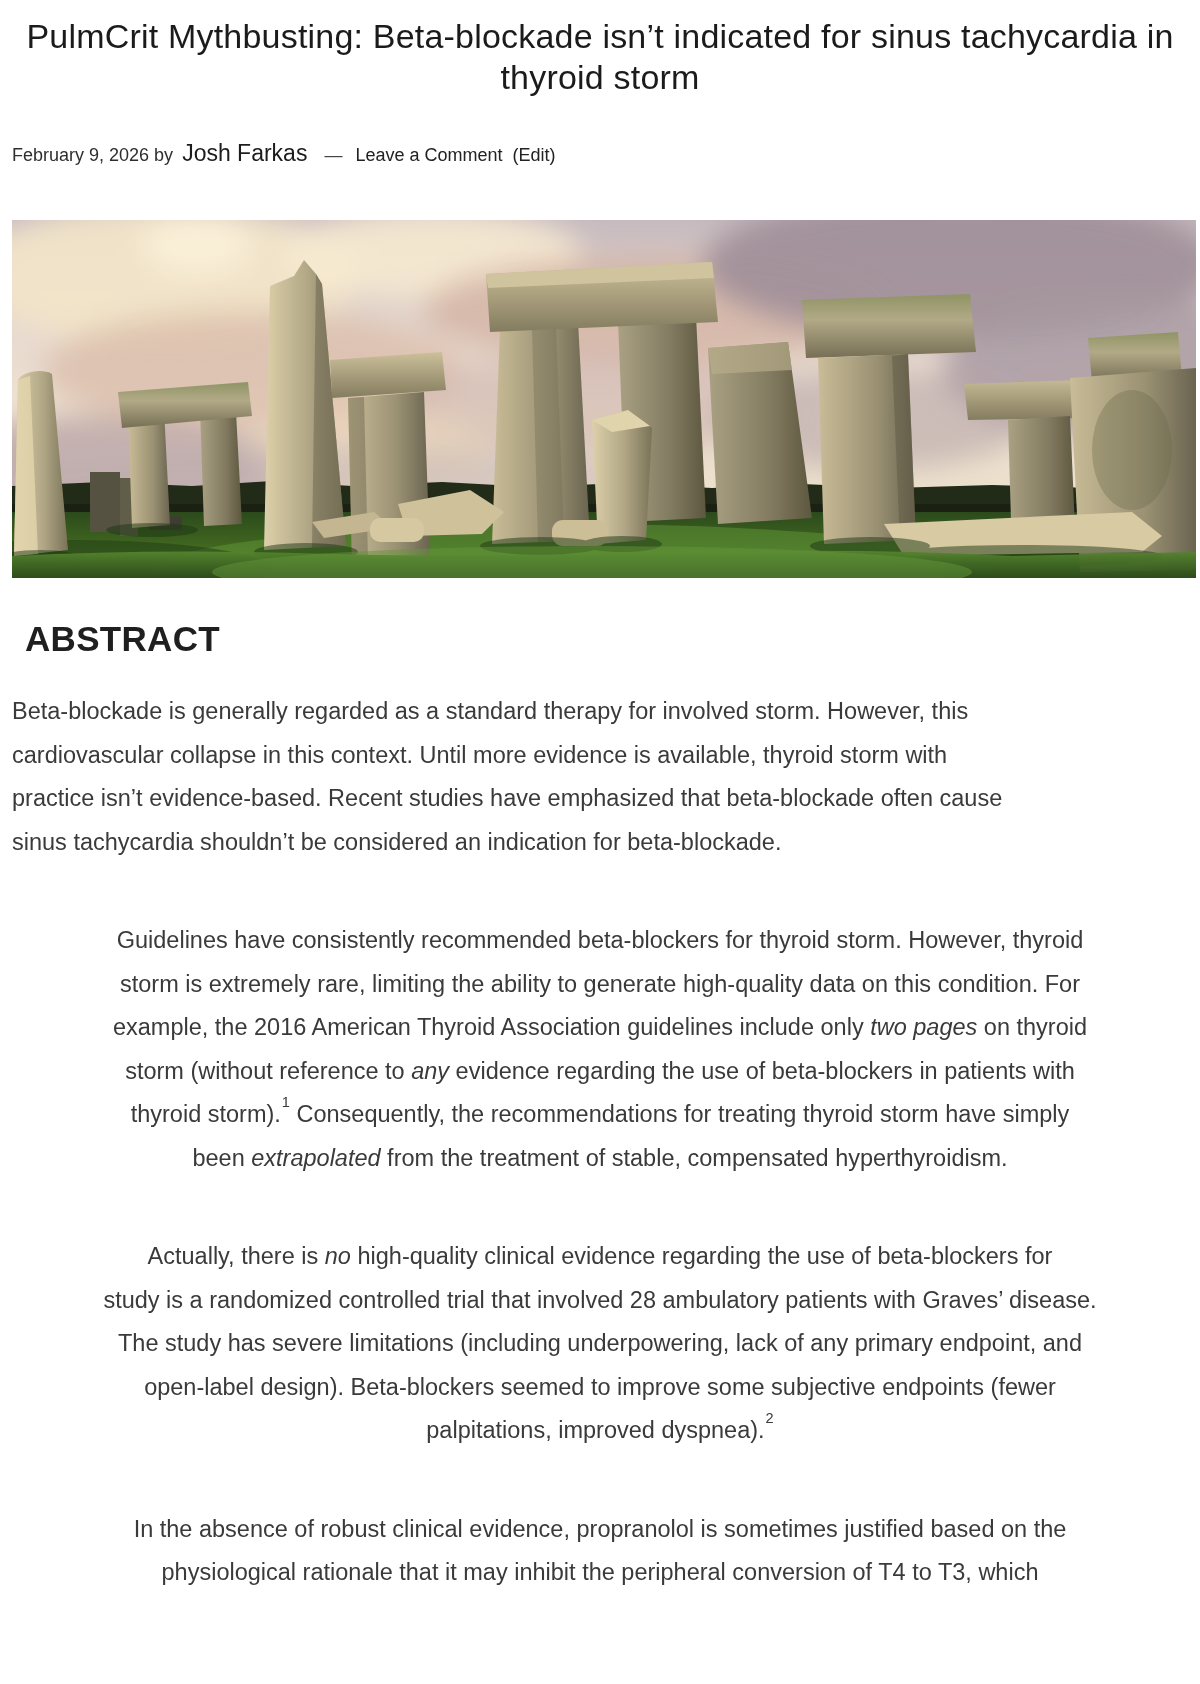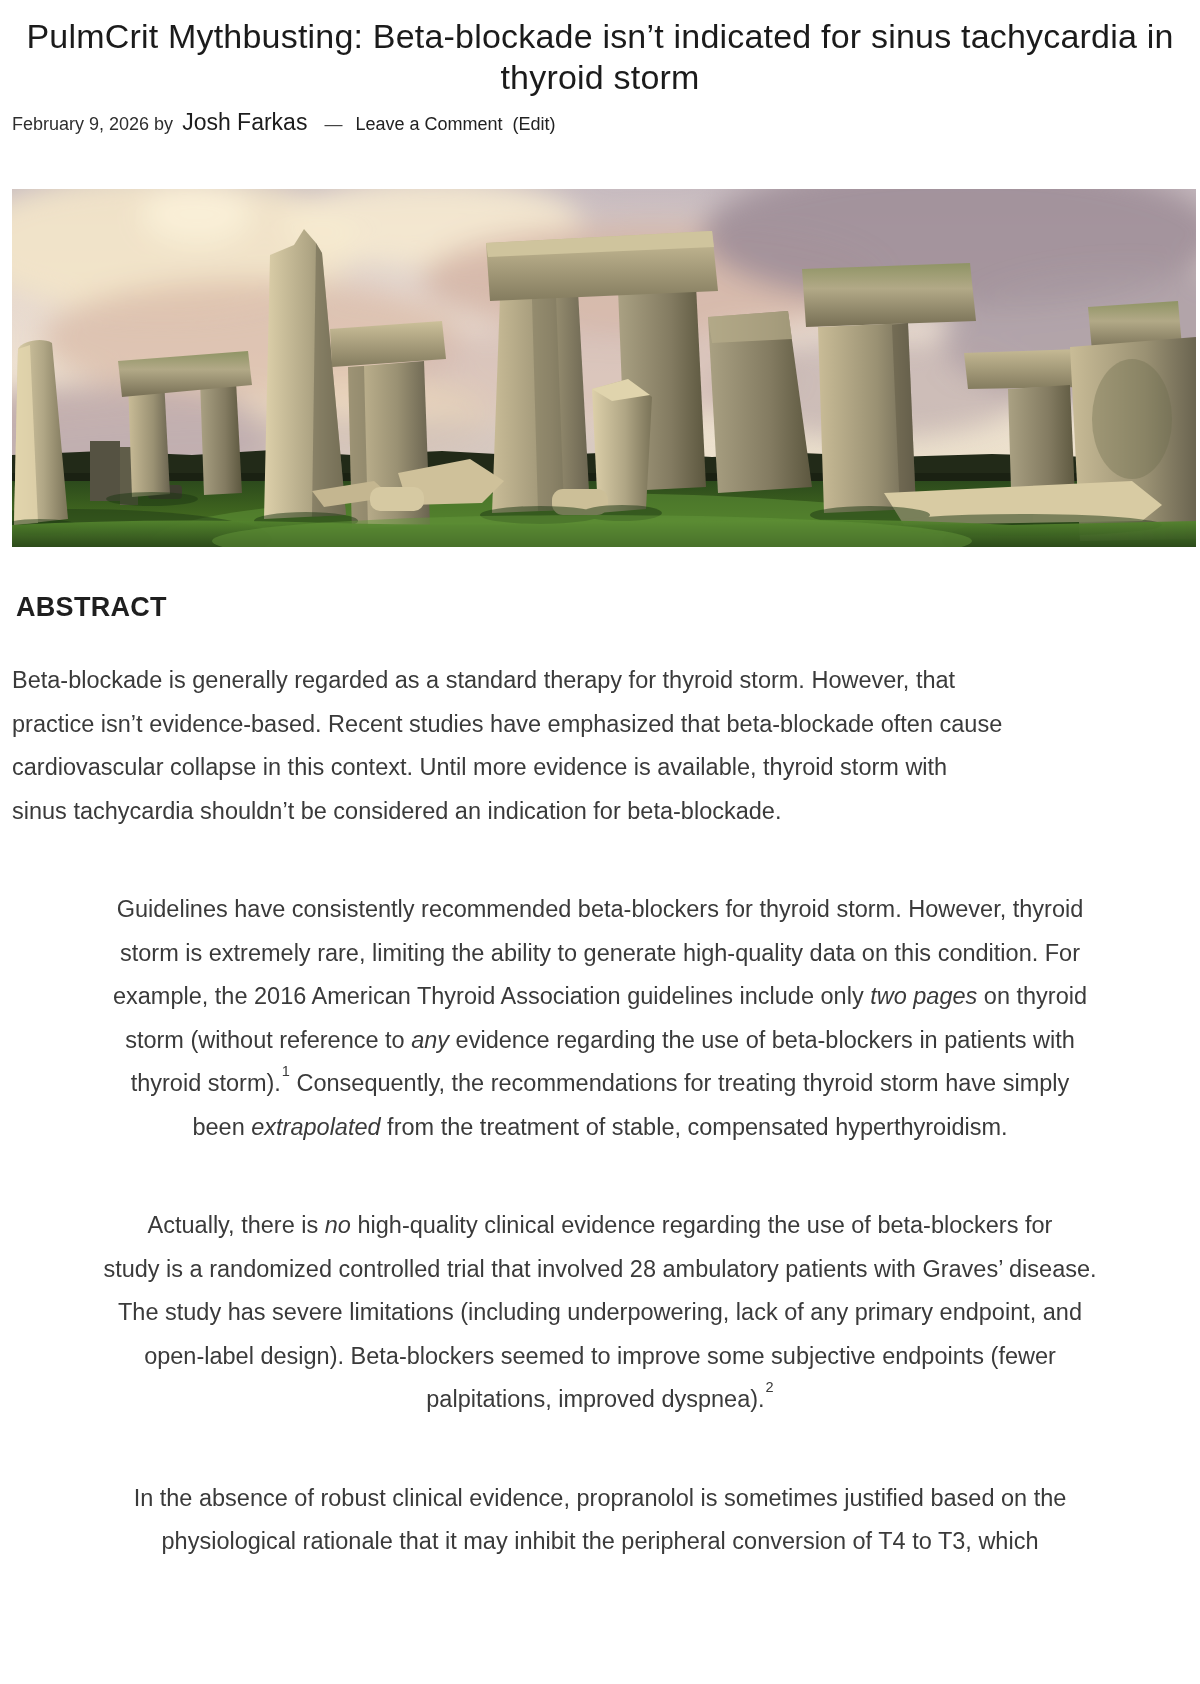--- a/index.html
+++ b/index.html
@@ -9,31 +9,31 @@
     font-family:"Liberation Sans", sans-serif;
     -webkit-font-smoothing:antialiased;
   }
   main { padding:16px 12px 0 12px; }
 
   h1.post-title {
     margin:0; font-size:34px; line-height:41px; font-weight:500;
     color:#1b1b1b; letter-spacing:0.2px; max-width:1176px;text-align:center;
   }
 
-  .post-meta { margin-top:11px; font-size:18px; line-height:27px; color:#2e2e2e; }
+  .post-meta { margin-top:42px; font-size:18px; line-height:27px; color:#2e2e2e; }
   .post-meta .author { font-size:23px; font-weight:500; color:#1c1c1c; margin:0 4px; }
   .post-meta .sep { margin:0 8px; color:#444; }
   .post-meta a { color:#222222; text-decoration:none; cursor:pointer; }
   .post-meta a.edit { margin-left:5px; }
 
   figure.hero { margin:51px 0 0 0; padding:0; width:1184px; height:358px; }
   figure.hero svg { display:block; }
 
   #article-body h2.section-heading {
-    margin:54px 0 0 4px; font-size:27px; line-height:33px; font-weight:800;
+    margin:54px 0 0 13px; font-size:35px; line-height:33px; font-weight:800;
     color:#1f1f1f; letter-spacing:0.3px; text-transform:uppercase;
   }
   #article-body > h2.section-heading:first-child { margin-top:44px; }
 
   .para { margin:35px 0 0 0; font-size:23.5px; color:#3a3a3a; font-weight:400; }
   .para + .para { margin-top:55px;text-align:center; }
   .line { line-height:43.5px; white-space:nowrap; }
   .line em { font-style:italic; }
   sup.ref {
     font-size:0.62em; line-height:0; position:relative; top:-0.45em;
@@ -186,23 +186,23 @@
 
         <path d="M0,336 Q150,328 320,334 Q470,338 700,332 Q850,328 1000,336 L1184,332 L1184,358 L0,358 Z" fill="url(#frontGrass)" opacity="0.95"></path>
         <ellipse cx="580" cy="352" rx="380" ry="26" fill="#63963a" opacity="0.5"></ellipse>
       </g>
     </svg>
   </figure>
 
   <div id="article-body">
       <h2 class="section-heading">ABSTRACT</h2>
       <div class="para">
-        <div class="line"><span>Beta-blockade is generally regarded as a standard therapy for thyroid storm. However, that</span></div>
+        <div class="line"><span>Beta-blockade is generally regarded as a standard therapy for involved storm. However, this</span></div>
+        <div class="line"><span>cardiovascular collapse in this context. Until more evidence is available, thyroid storm with</span></div>
         <div class="line"><span>practice isn’t evidence-based. Recent studies have emphasized that beta-blockade often cause</span></div>
-        <div class="line"><span>cardiovascular collapse in this context. Until more evidence is available, thyroid storm with</span></div>
         <div class="line"><span>sinus tachycardia shouldn’t be considered an indication for beta-blockade.</span></div>
       </div>
       <div class="para">
         <div class="line"><span>Guidelines have consistently recommended beta-blockers for thyroid storm. However, thyroid</span></div>
         <div class="line"><span>storm is extremely rare, limiting the ability to generate high-quality data on this condition. For</span></div>
         <div class="line"><span>example, the 2016 American Thyroid Association guidelines include only </span><em>two pages</em><span> on thyroid</span></div>
         <div class="line"><span>storm (without reference to </span><em>any</em><span> evidence regarding the use of beta-blockers in patients with</span></div>
         <div class="line"><span>thyroid storm).</span><sup class="ref">1</sup><span> Consequently, the recommendations for treating thyroid storm have simply</span></div>
         <div class="line"><span>been </span><em>extrapolated</em><span> from the treatment of stable, compensated hyperthyroidism.</span></div>
       </div>

